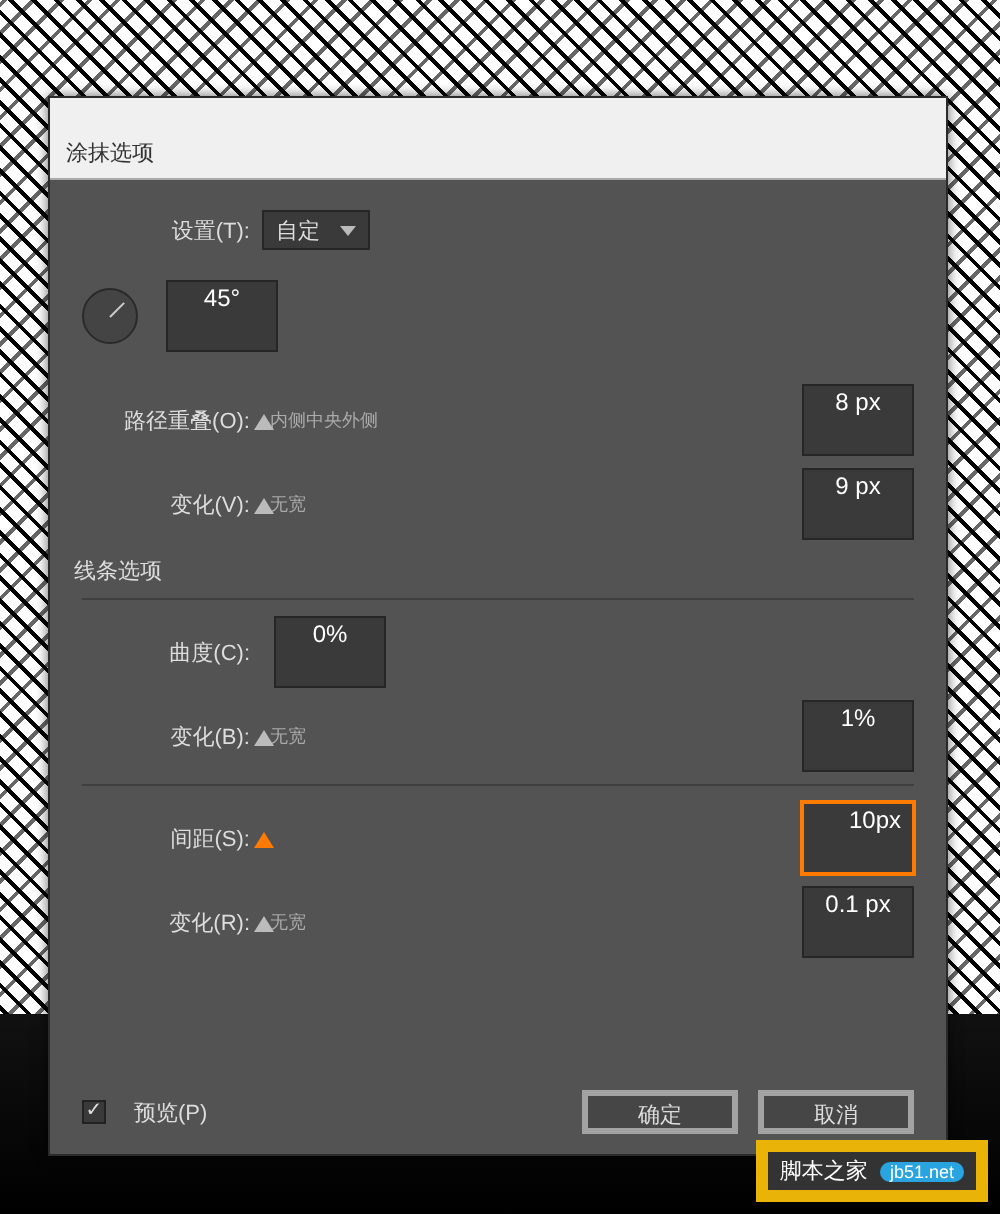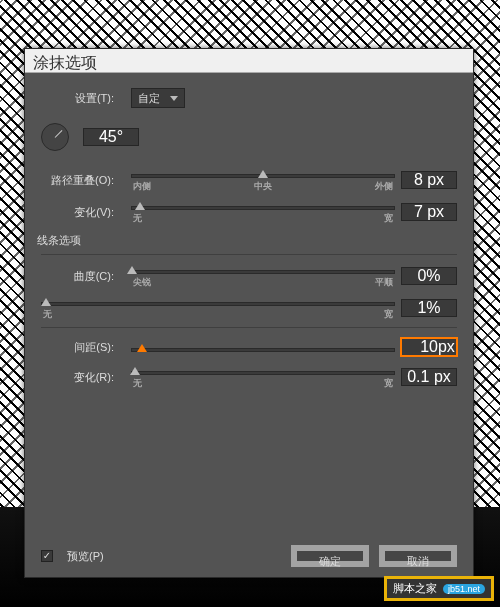--- a/index.html
+++ b/index.html
@@ -31,41 +31,41 @@
     width: 450px; height: 530px;
     background: #535353;
     border: 1px solid #2a2a2a;
     box-shadow: 0 0 6px rgba(0,0,0,0.6);
     display: flex; flex-direction: column;
   }
   .titlebar {
     height: 24px;
     background: #f0f0f0;
     color: #333;
-    font-size: 16px;
-    padding: 4px 8px;
+    font-size: 11px;
+    padding: 20px 8px;
     border-bottom: 1px solid #aaa;
   }
   .body {
     flex: 1;
     padding: 14px 16px 10px 16px;
     color: #ddd;
     overflow: hidden;
   }
   .row {
     display: flex;
     align-items: center;
     margin-bottom: 6px;
     min-height: 22px;
   }
   .label {
     width: 90px;
     text-align: right;
     color: #ddd;
-    padding-right: 17px;
+    padding-right: 6px;
     white-space: nowrap;
   }
   .select {
     background: #3a3a3a;
     border: 1px solid #262626;
     color: #ddd;
     height: 20px;
     padding: 0 6px;
     display: inline-flex; align-items: center;
     min-width: 54px;
@@ -87,37 +87,37 @@
     margin-right: 8px;
   }
   .angle-dial::after {
     content: ""; position: absolute;
     left: 50%; top: 50%;
     width: 10px; height: 1px; background: #ccc;
     transform-origin: left center;
     transform: rotate(-45deg);
   }
   .value-box {
-    width: 56px; height: 18px;
+    width: 56px; height: 36px;
     background: #3a3a3a;
     border: 1px solid #262626;
     color: #fff;
-    font-size: 16px;
+    font-size: 12px;
     text-align: center;
     line-height: 16px;
     margin-left: 6px;
   }
   .value-box.focus {
     border: 1px solid #ff7a00;
     box-shadow: 0 0 0 1px #ff7a00;
     padding-left: 17px;
   }
   .slider-wrap {
     flex: 1;
-    display: flex; flex-direction: column; font-weight: bold;
+    display: flex; flex-direction: row;
   }
   .slider-track {
     height: 4px;
     background: #3a3a3a;
     border: 1px solid #2a2a2a;
     position: relative;
     margin: 7px 0 2px 0;
   }
   .slider-thumb {
     position: absolute; top: -5px;
@@ -153,31 +153,31 @@
     background: #3a3a3a;
     border: 1px solid #222;
     display: inline-flex; align-items:center; justify-content:center;
     color: #ddd; font-size: 10px; line-height: 10px;
     margin-right: 4px;
   }
   .spacer { flex: 1; }
   .btn {
     width: 78px; height: 22px;
     background: #464646;
-    border: 6px solid #a3a3a3;
+    border: 3px solid #a3a3a3;
     color: #ddd;
     text-align: center;
     line-height: 20px;
     cursor: pointer;
   }
   .watermark {
     position: absolute;
     right: 6px; bottom: 6px;
     background: #333;
-    border: 3px solid #eab308;
+    border: 6px solid #eab308;
     color: #fff;
     padding: 2px 6px;
     font-size: 11px;
   }
   .watermark .pill {
     background: #2aa4e0; color:#fff;
     border-radius: 8px; padding: 0 5px; margin-left:3px;
     font-size: 9px;
   }
 </style>
@@ -223,42 +223,34 @@
       <span class="label">变化(V):</span>
       <div class="slider-wrap">
         <div class="slider-track">
           <div class="slider-thumb" style="left:3%"></div>
         </div>
         <div class="ticks">
           <span>无</span>
           <span>宽</span>
         </div>
       </div>
-      <div class="value-box">7 px</div>
+      <div class="value-box">9 px</div>
     </div>
 
     <div class="section-label">线条选项</div>
     <div class="divider"></div>
 
 
     <div class="row">
       <span class="label">曲度(C):</span>
-      <div class="slider-wrap">
-        <div class="slider-track">
-          <div class="slider-thumb" style="left:0%"></div>
-        </div>
-        <div class="ticks">
-          <span>尖锐</span>
-          <span>平顺</span>
-        </div>
-      </div>
       <div class="value-box">0%</div>
     </div>
 
     <div class="row">
+      <span class="label">变化(B):</span>
       <div class="slider-wrap">
         <div class="slider-track">
           <div class="slider-thumb" style="left:1%"></div>
         </div>
         <div class="ticks">
           <span>无</span>
           <span>宽</span>
         </div>
       </div>
       <div class="value-box">1%</div>

